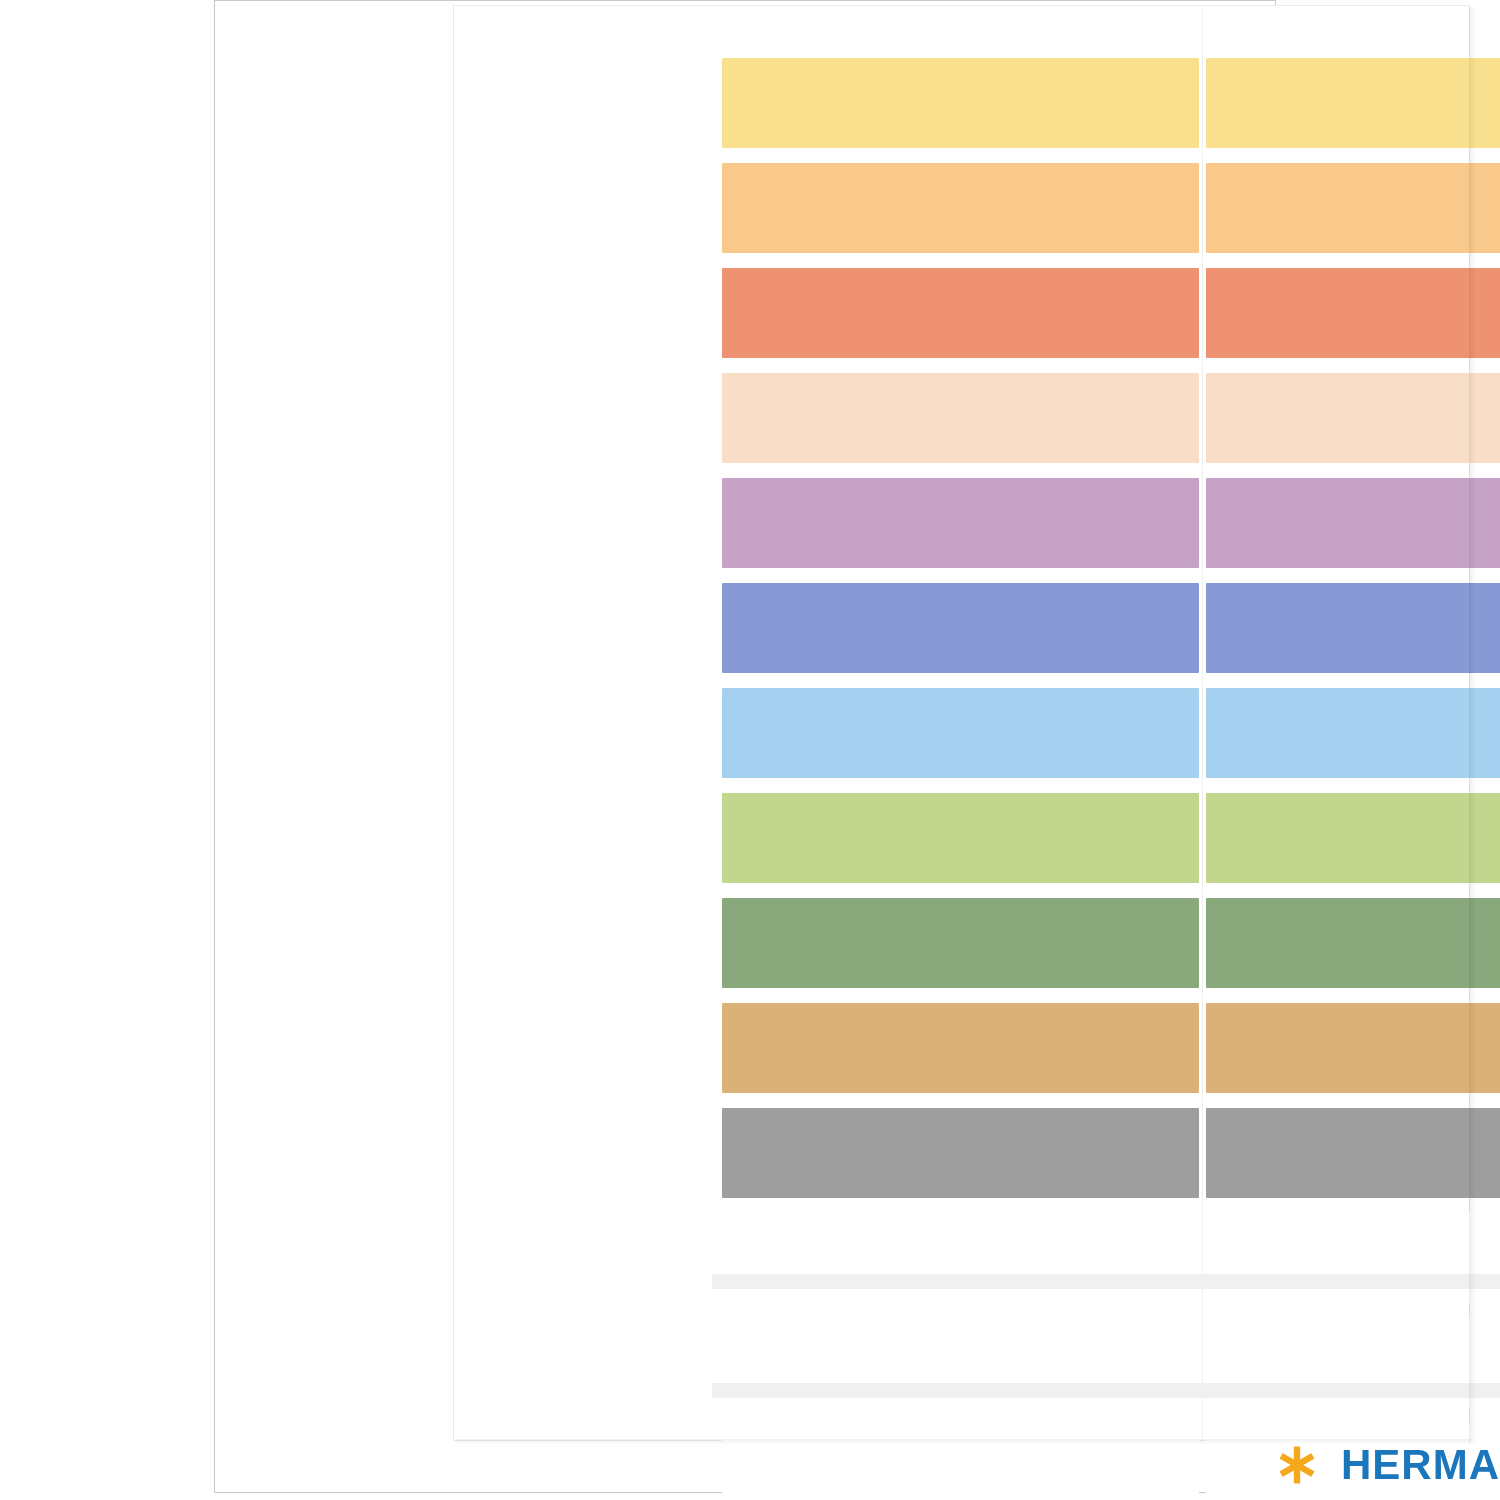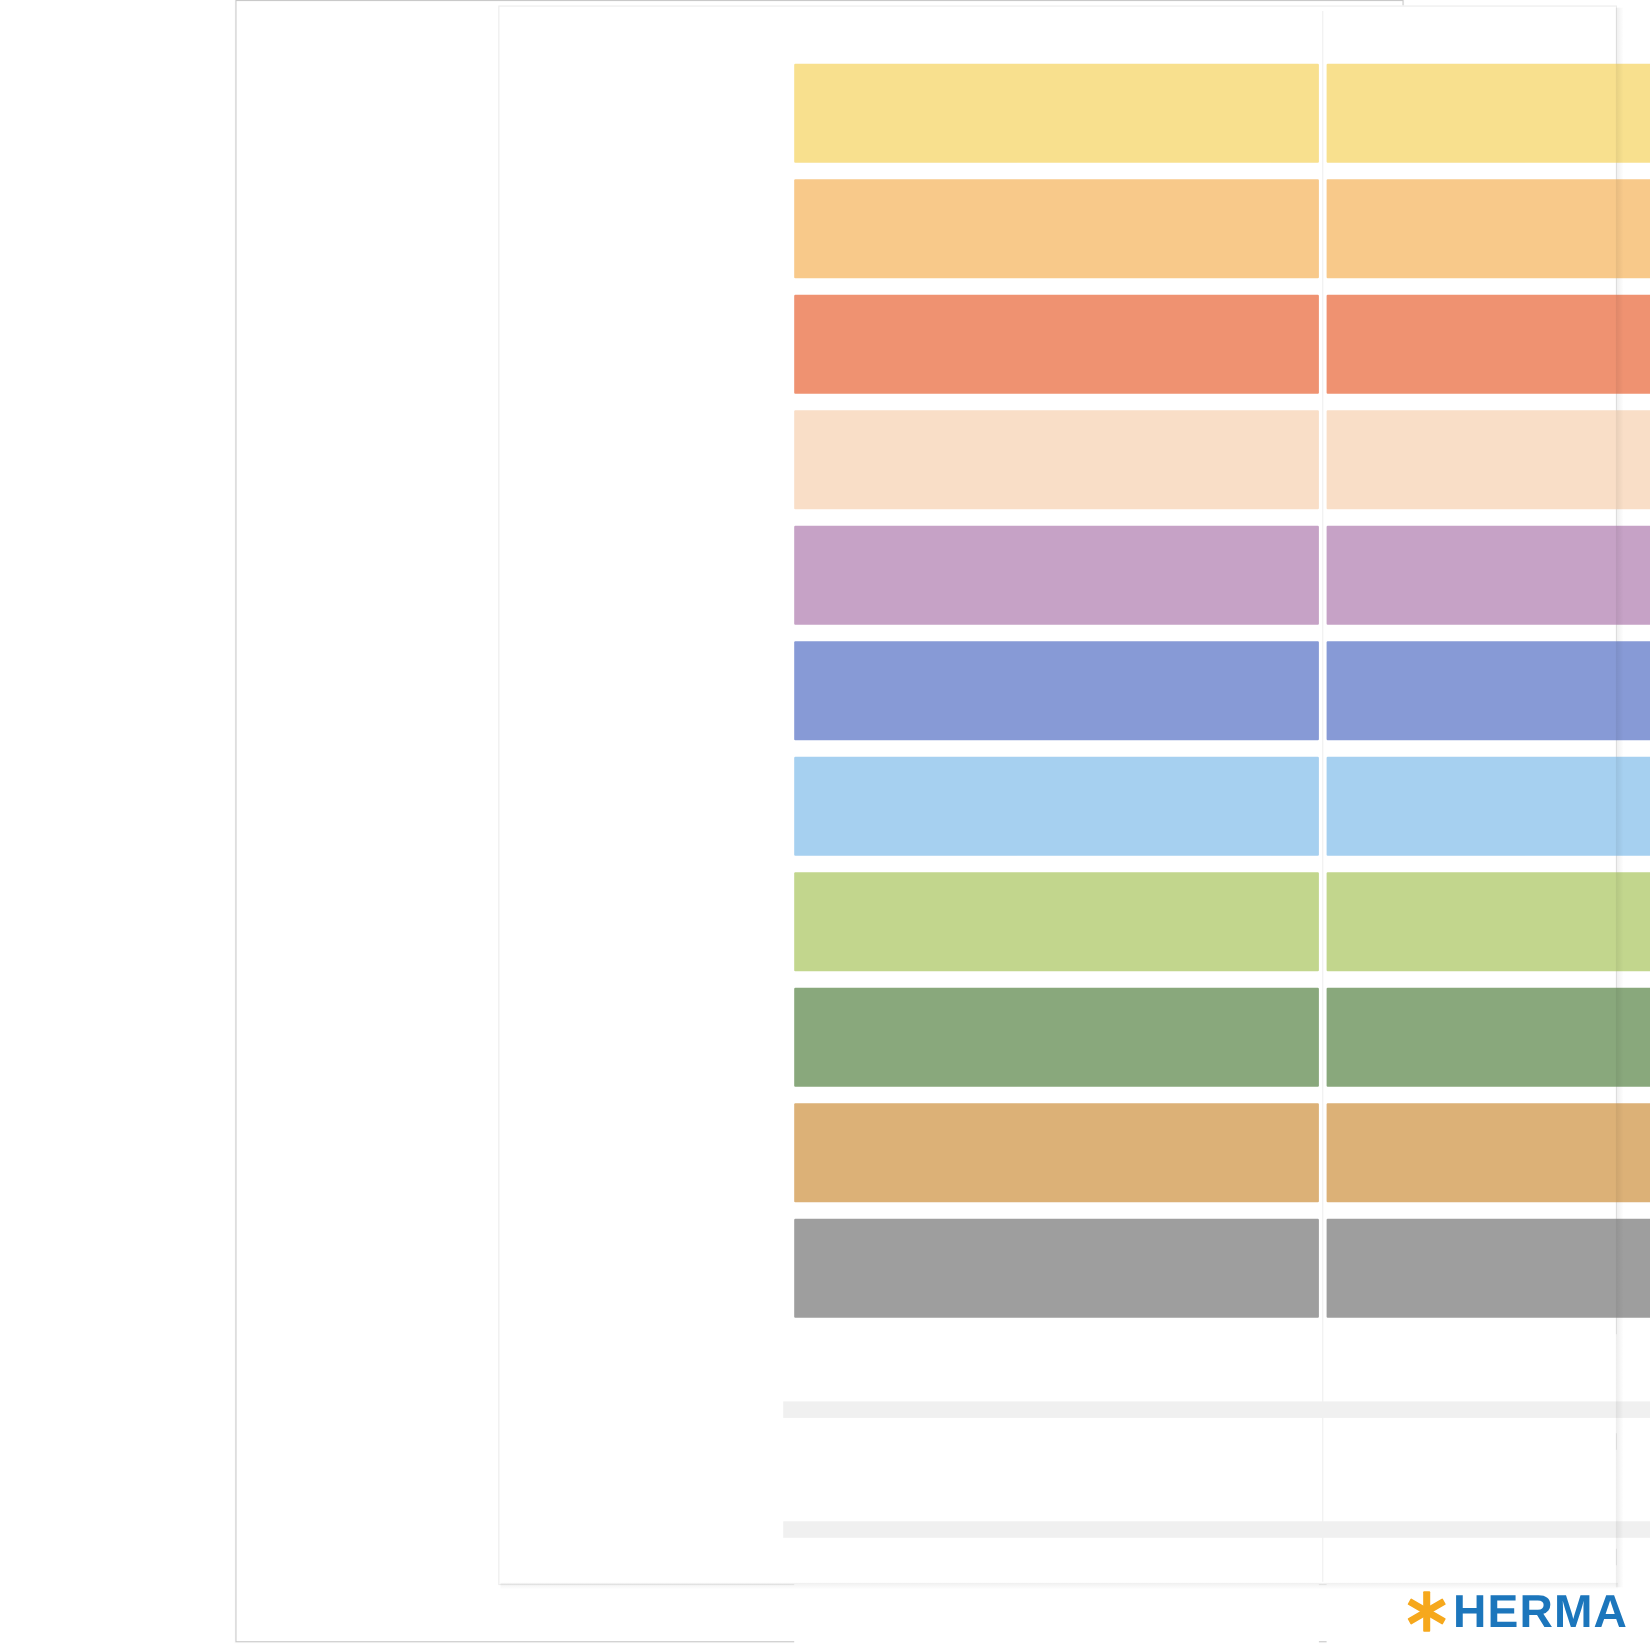--- a/index.html
+++ b/index.html
@@ -106,21 +106,21 @@
   #separator-bar-1 { top: 1268px; }
   #separator-bar-2 { top: 1377px; }
 
   
   #herma-logo {
     position: absolute;
     left: 1062px;
     top: 1443px;
     display: flex;
     align-items: center;
-    gap: 4px;
+    gap: 24px;
   }
   #herma-asterisk {
     display: block;
     width: 40px;
     height: 40px;
   }
   #herma-wordmark {
     font-family: "Liberation Sans", sans-serif;
     font-weight: bold;
     font-size: 42px;

